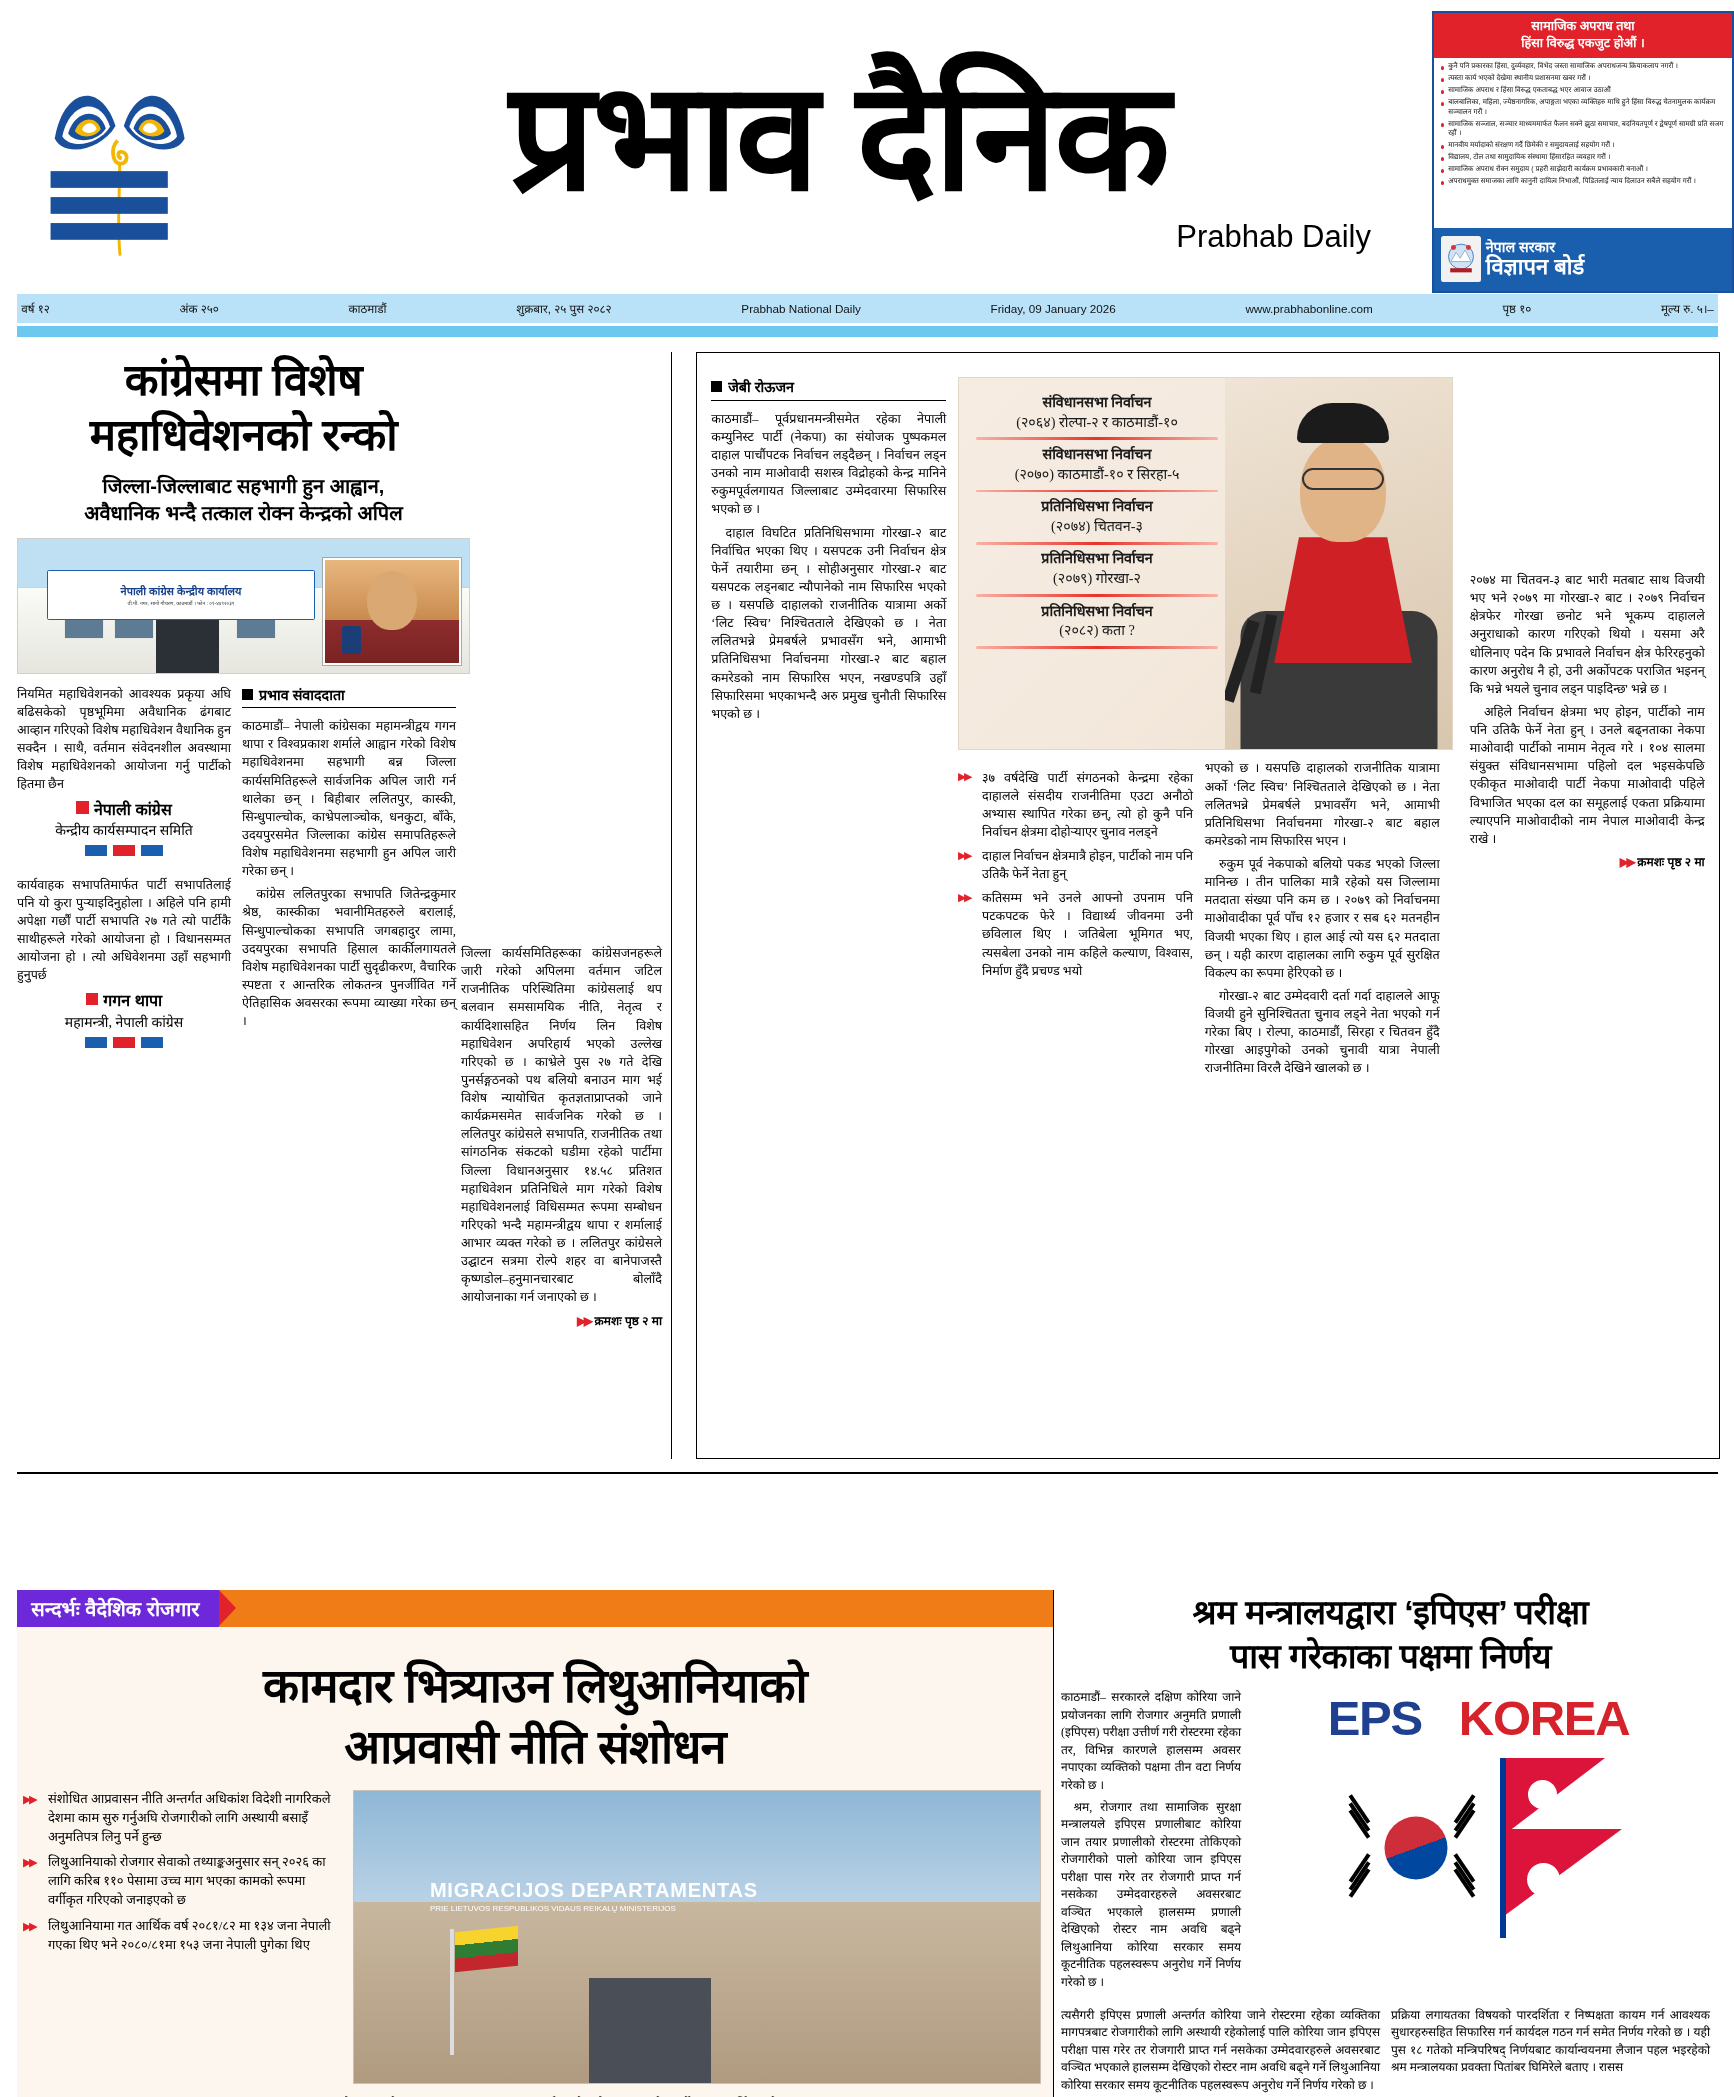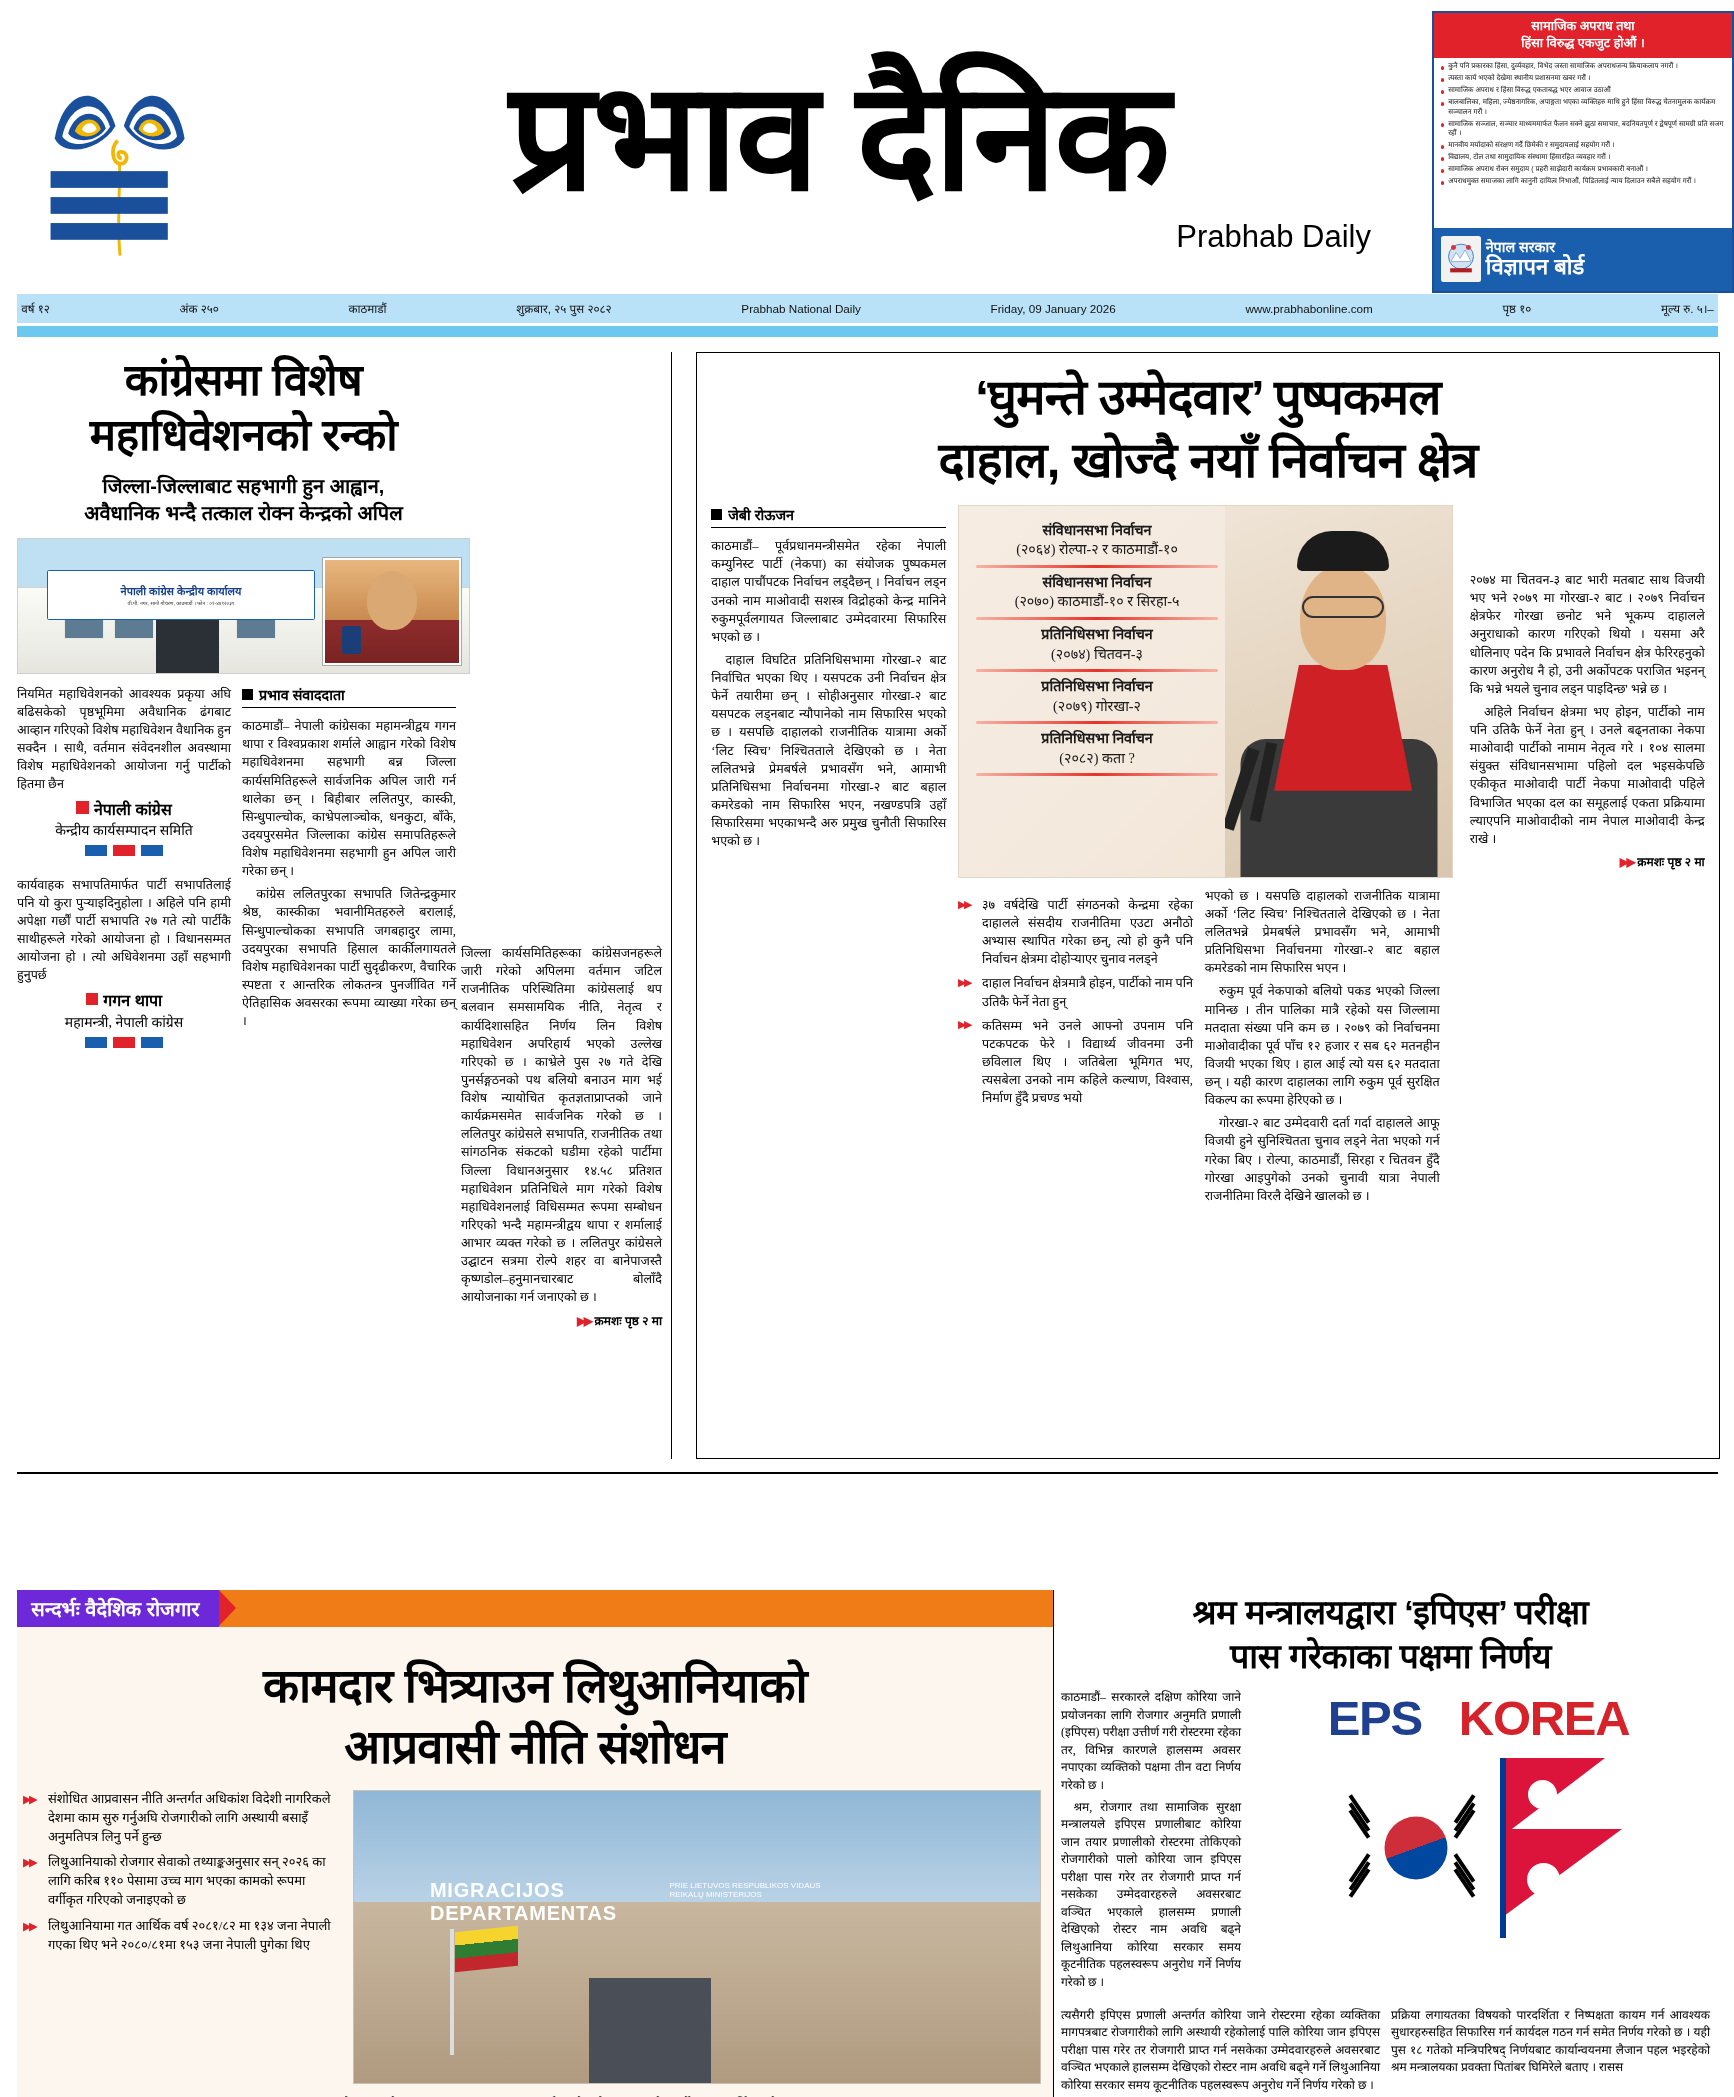--- a/index.html
+++ b/index.html
@@ -256,21 +256,21 @@
     color:#e1222b; font-size:11.3px; letter-spacing:-2.5px;
   }
   .photo-lt {
     width:688px; height:294px; position:relative; overflow:hidden;
     background:linear-gradient(#8fb7d6 0%, #b9d2e6 38%, #e6dccd 38%, #cdbfa9 100%);
     border:0.4px solid #c8c1b5;
   }
   .photo-lt .wall { position:absolute; left:0; bottom:0; width:100%; height:62%; background:linear-gradient(#c8b79f,#b09b80); }
   .photo-lt .sign {
     position:absolute; left:76px; top:88px; width:419px; height:46px;
-    display:flex; justify-content:center; align-items:flex-start;
+    display:flex; flex-direction:column; align-items:flex-start;
     font-family:"Liberation Sans", sans-serif; color:#fff;
   }
   .photo-lt .sign .a { font-size:20px; font-weight:bold; letter-spacing:0.8px;}
   .photo-lt .sign .b { font-size:8px; margin-top:2.5px;}
   .photo-lt .door2 { position:absolute; left:235px; bottom:0; width:122px; height:105px; background:#4a4f57; }
   .photo-lt .flag { position:absolute; left:101px; top:138px; width:63px; height:40px;
       background:linear-gradient(#f6d32d 33%, #2f7d32 33% 66%, #c1272d 66%); transform:skewY(-6deg); }
   .photo-lt .pole { position:absolute; left:96px; top:138px; width:4.2px; height:126px; background:#ddd;}
 
   .sect-left-body2 { margin-top:11.7px; display:flex; gap:11px; padding:0 5.9px; }
@@ -476,24 +476,20 @@
   <div style="position:absolute; left:461px; top:944px; width:201px;">
     <div class="ptext">
       <p class="noindent">जिल्ला कार्यसमितिहरूका कांग्रेसजनहरूले जारी गरेको अपिलमा वर्तमान जटिल राजनीतिक परिस्थितिमा कांग्रेसलाई थप बलवान समसामयिक नीति, नेतृत्व र कार्यदिशासहित निर्णय लिन विशेष महाधिवेशन अपरिहार्य भएको उल्लेख गरिएको छ । काभ्रेले पुस २७ गते देखि पुनर्सङ्गठनको पथ बलियो बनाउन माग भई विशेष न्यायोचित कृतज्ञताप्राप्तको जाने कार्यक्रमसमेत सार्वजनिक गरेको छ । ललितपुर कांग्रेसले सभापति, राजनीतिक तथा सांगठनिक संकटको घडीमा रहेको पार्टीमा जिल्ला विधानअनुसार १४.५८ प्रतिशत महाधिवेशन प्रतिनिधिले माग गरेको विशेष महाधिवेशनलाई विधिसम्मत रूपमा सम्बोधन गरिएको भन्दै महामन्त्रीद्वय थापा र शर्मालाई आभार व्यक्त गरेको छ । ललितपुर कांग्रेसले उद्घाटन सत्रमा रोल्पे शहर वा बानेपाजस्तै कृष्णडोल–हनुमानचारबाट बोलाँदै आयोजनाका गर्न जनाएको छ ।</p>
     </div>
     <div class="contlink">
       <span class="ar">▶▶</span><span>क्रमशः पृष्ठ २ मा</span>
     </div>
   </div>
 
   <div class="mainbox">
-    <div class="hl-main">
-      <div>‘घुमन्ते उम्मेदवार’ पुष्पकमल</div>
-      <div>दाहाल, खोज्दै नयाँ निर्वाचन क्षेत्र</div>
-    </div>
 
     <div class="main-body">
 
       <div class="mcol">
         <div class="byline">
           <span class="sq"></span><span>जेबी रोऊजन</span>
         </div>
         <div class="ptext">
           <p class="noindent">काठमाडौं– पूर्वप्रधानमन्त्रीसमेत रहेका नेपाली कम्युनिस्ट पार्टी (नेकपा) का संयोजक पुष्पकमल दाहाल पाचौंपटक निर्वाचन लड्दैछन् । निर्वाचन लड्न उनको नाम माओवादी सशस्त्र विद्रोहको केन्द्र मानिने रुकुमपूर्वलगायत जिल्लाबाट उम्मेदवारमा सिफारिस भएको छ ।</p>
           <p>दाहाल विघटित प्रतिनिधिसभामा गोरखा-२ बाट निर्वाचित भएका थिए । यसपटक उनी निर्वाचन क्षेत्र फेर्ने तयारीमा छन् । सोहीअनुसार गोरखा-२ बाट यसपटक लड्नबाट न्यौपानेको नाम सिफारिस भएको छ । यसपछि दाहालको राजनीतिक यात्रामा अर्को ‘लिट स्विच’ निश्चितताले देखिएको छ । नेता ललितभन्ने प्रेमबर्षले प्रभावसँग भने, आमाभी प्रतिनिधिसभा निर्वाचनमा गोरखा-२ बाट बहाल कमरेडको नाम सिफारिस भएन, नखण्डपत्रि उहाँ सिफारिसमा भएकाभन्दै अरु प्रमुख चुनौती सिफारिस भएको छ ।</p>

